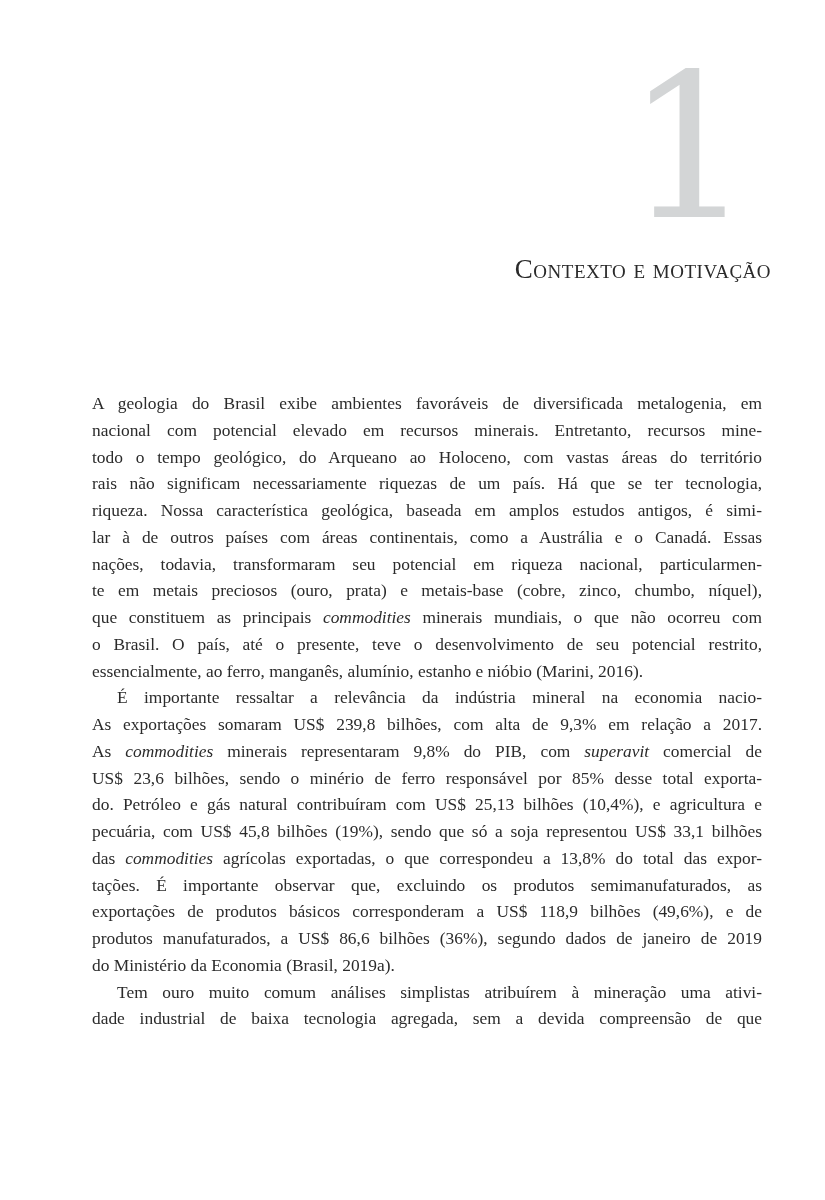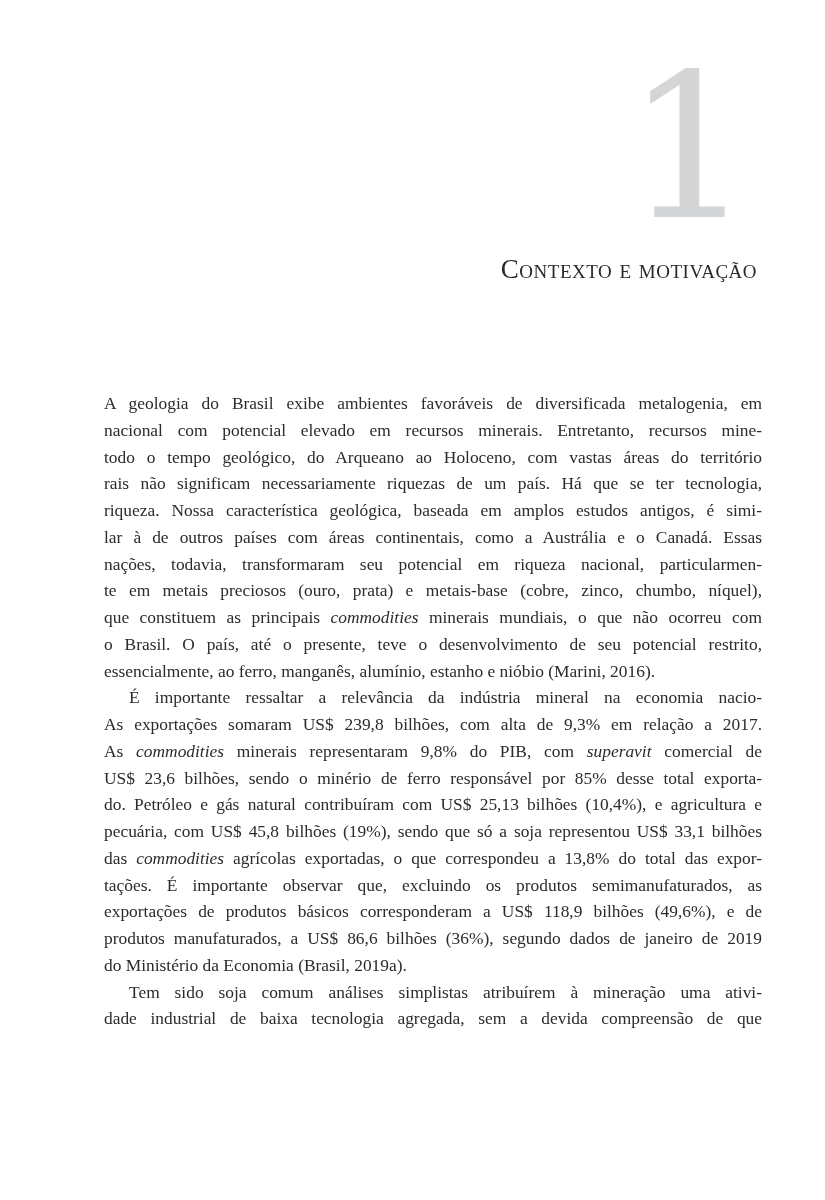--- a/index.html
+++ b/index.html
@@ -4,36 +4,36 @@
 <style>
   html, body { margin: 0; padding: 0; background: #ffffff; }
   body { width: 825px; height: 1200px; position: relative; overflow: hidden; }
   .chapter-number {
     position: absolute; right: 72px; top: 48px;
     font-family: "DejaVu Serif", serif;
     font-size: 200px; line-height: 200px;
     color: #d3d5d6; font-weight: normal;
   }
   .chapter-title {
-    position: absolute; right: 68px; top: 254px;
+    position: absolute; right: 54px; top: 254px;
     font-family: "Liberation Serif", serif;
     font-size: 27px; color: #2a2a2a;
     font-variant: small-caps; letter-spacing: 0.5px;
     white-space: nowrap;
     margin-left: 26px;
   }
   .body-text {
     position: absolute; left: 92px; top: 390px; width: 670px;
     font-family: "Liberation Serif", serif;
     font-size: 17.4px; color: #2b2b2b;
   }
   .line {
     height: 26.75px; line-height: 26.75px;
     text-align: justify; text-align-last: justify;
-    white-space: nowrap; overflow: visible; margin-left: 12px;
+    white-space: nowrap; overflow: visible;
   }
   .line.last { text-align-last: left; }
   .line.indent { text-indent: 25px; }
   .line span { white-space: pre; }
   .line i { }
   .line .seg { white-space: normal; }
 </style>
 </head>
 <body>
 
@@ -61,16 +61,16 @@
       <div class="line"><span class="seg">US$ 23,6 bilhões, sendo o minério de ferro responsável por 85% desse total exporta-</span></div>
       <div class="line"><span class="seg">do. Petróleo e gás natural contribuíram com US$ 25,13 bilhões (10,4%), e agricultura e</span></div>
       <div class="line"><span class="seg">pecuária, com US$ 45,8 bilhões (19%), sendo que só a soja representou US$ 33,1 bilhões</span></div>
       <div class="line"><span class="seg">das </span><i class="seg">commodities</i><span class="seg"> agrícolas exportadas, o que correspondeu a 13,8% do total das expor-</span></div>
       <div class="line"><span class="seg">tações. É importante observar que, excluindo os produtos semimanufaturados, as</span></div>
       <div class="line"><span class="seg">exportações de produtos básicos corresponderam a US$ 118,9 bilhões (49,6%), e de</span></div>
       <div class="line"><span class="seg">produtos manufaturados, a US$ 86,6 bilhões (36%), segundo dados de janeiro de 2019</span></div>
       <div class="line last"><span class="seg">do Ministério da Economia (Brasil, 2019a).</span></div>
     </div>
     <div>
-      <div class="line indent"><span class="seg">Tem sido soja comum análises simplistas atribuírem à mineração uma ativi-</span></div>
+      <div class="line indent"><span class="seg">Tem ouro muito comum análises simplistas atribuírem à mineração uma ativi-</span></div>
       <div class="line"><span class="seg">dade industrial de baixa tecnologia agregada, sem a devida compreensão de que</span></div>
     </div>
   </div>
 
 </body></html>

